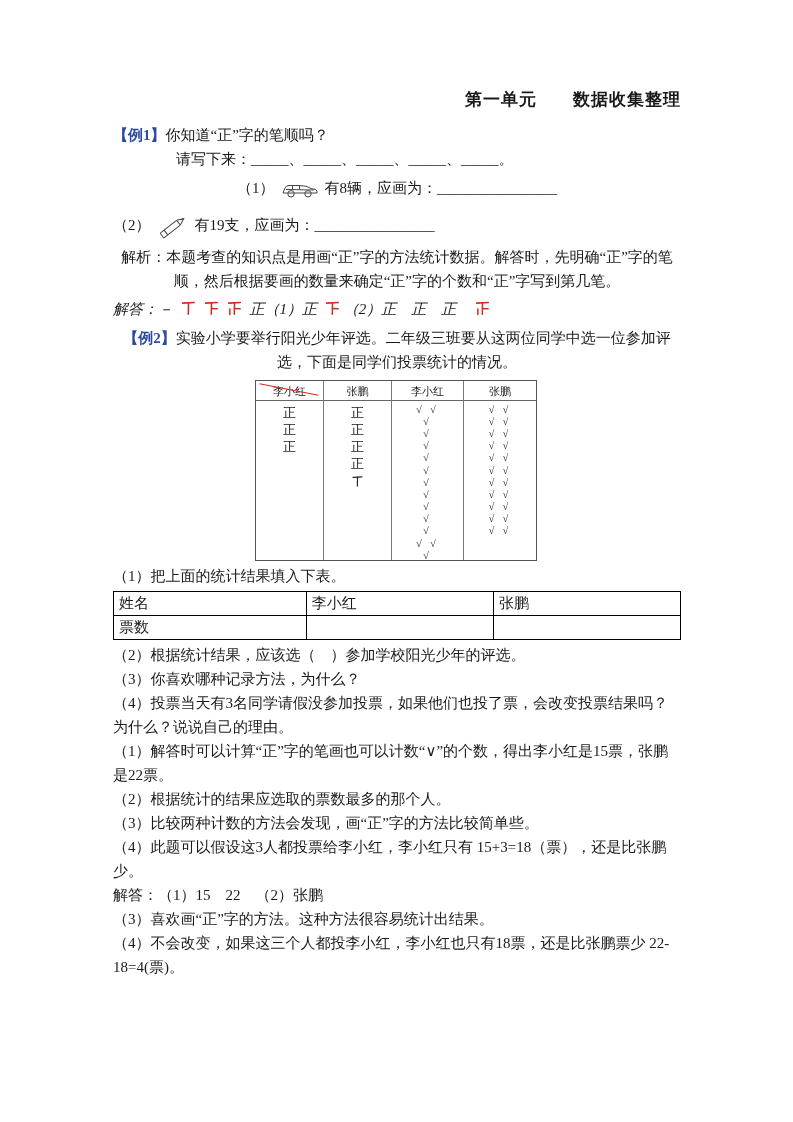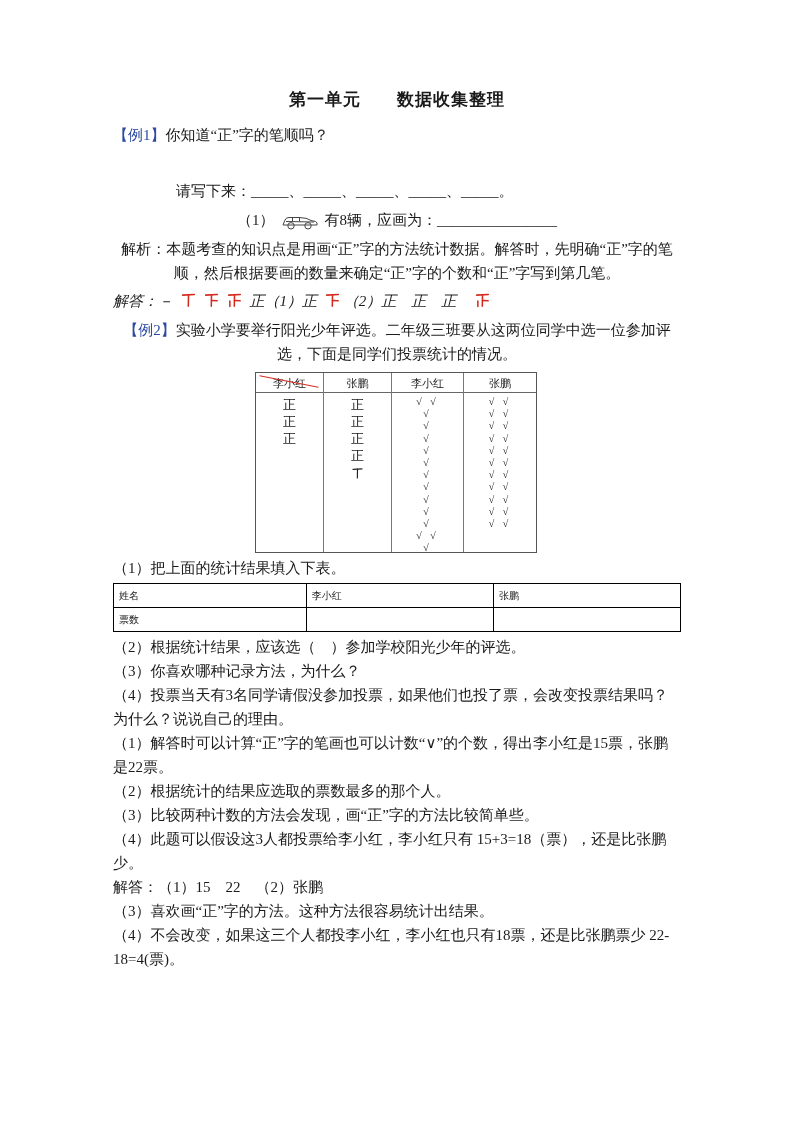--- a/index.html
+++ b/index.html
@@ -3,45 +3,45 @@
 <meta charset="utf-8">
 <style>
   :root { --blue:#2b4aa0; --red:#d42a1e; }
   * { box-sizing:border-box; }
   html,body { margin:0; padding:0; }
   body {
     width:793px; height:1122px; background:#ffffff; overflow:hidden;
     font-family:"Liberation Serif","DejaVu Serif",serif; color:#1a1a1a;
   }
   .page { padding:88px 112px 0 113px; }
-  .title { font-size:17px; font-weight:bold; text-align:center; margin:0 0 12px 0; letter-spacing:1px; }
+  .title { font-size:17px; font-weight:bold; text-align:right; margin:0 0 12px 0; letter-spacing:1px; }
   .para { margin:0; font-size:15px; line-height:24px; }
-  .ex-label { color:var(--blue); font-weight:normal; }
-  .indent-write { padding-left:63px;margin-top:32px; }
+  .ex-label { color:var(--blue); font-weight:bold; }
+  .indent-write { padding-left:63px; }
   .indent-first { text-indent:2em; }
   .gap-top { margin-top:13px; }
   .gap-top-sm { margin-top:5px;text-align:center; }
   .sketch { display:inline-block; vertical-align:middle; margin:0 5px; }
   .sketch svg { display:block; }
 
   
   .vote-table { width:282px; height:181px; margin:6px 0 3px 142px; display:flex; border:1px solid #555; }
   .vt-col { display:flex; flex-direction:column; border-right:1px solid #777; }
   .vt-col:last-child { border-right:none; }
   .vt-col.narrow { width:68px; }
   .vt-col.wide { width:72px; }
   .vt-head { height:20px; line-height:20px; font-size:11px; text-align:center; border-bottom:1px solid #666; position:relative; white-space:nowrap; }
   .red-slash { position:absolute; left:3px; top:8px; width:60px; height:0; border-top:1.6px solid var(--red); transform:rotate(11deg); }
   .vt-body { flex:1; padding-top:3px; overflow:hidden; }
   .tally-row { height:17px; line-height:17px; text-align:center; font-size:13px; }
   .check-row { height:12.2px; line-height:12.2px; font-size:10px; text-align:center; letter-spacing:3px; color:#222; }
 
   
   .result-table { width:100%; border-collapse:collapse; margin:3px 0 3px 0; }
-  .result-table td { border:1px solid #000; height:24px; font-size:10px; padding:0 5px; vertical-align:middle; }
+  .result-table td { border:1px solid #000; height:24px; font-size:15px; padding:0 5px; vertical-align:middle; }
 
   .tally-mark { vertical-align:-3px; margin:0 3px; }
   .answer-line { margin-top:4px;font-style:italic; }
 </style>
 </head>
 <body>
 
 <div class="page">
 
   <h1 class="title">第一单元　　数据收集整理</h1>
@@ -54,20 +54,28 @@
   <p class="para gap-top-sm"><span>（1）</span><span class="sketch"><svg width="40" height="20" viewBox="0 0 40 20">
           <g stroke="#444" fill="none" stroke-width="1">
             <path d="M3 13 L5 8 Q6 5.5 9 5.5 L19 5.5 Q27 5.5 31 8.5 L35.5 9.5 Q37.8 10.5 37 13 L3 13"></path>
             <circle cx="11" cy="13.8" r="3.2"></circle>
             <circle cx="28" cy="13.8" r="3.2"></circle>
             <path d="M12.5 5.8 L12.5 9.5 M19.5 5.8 L19.5 9.5"></path>
             <path d="M6 9.5 L34 10"></path>
           </g>
         </svg></span><span>有8辆，应画为：</span><span>________________</span></p>
 
+  <p class="para gap-top"><span>（2）</span><span class="sketch"><svg width="34" height="26" viewBox="0 0 34 26">
+          <g transform="rotate(-38 17 13)" stroke="#444" fill="none" stroke-width="1">
+            <rect x="3" y="10" width="21" height="6" rx="1"></rect>
+            <path d="M24 10 L30.5 13 L24 16"></path>
+            <line x1="8" y1="10" x2="8" y2="16"></line>
+            <line x1="27" y1="11.5" x2="30.5" y2="13"></line>
+          </g>
+        </svg></span><span>有19支，应画为：</span><span>________________</span></p>
 
   <p class="para gap-top-sm">解析：本题考查的知识点是用画“正”字的方法统计数据。解答时，先明确“正”字的笔顺，然后根据要画的数量来确定“正”字的个数和“正”字写到第几笔。</p>
 
   <p class="para answer-line" id="answer1"><span>解答：－ </span><svg viewBox="0 0 18 19" width="17" height="17" class="tally-mark">
         <path d="M2.5 3.5 L15.5 2.8" stroke="#d42a1e" stroke-width="1.7" fill="none" stroke-linecap="round"></path>
         <path d="M9 3 L8.8 16" stroke="#d42a1e" stroke-width="1.7" fill="none" stroke-linecap="round"></path>
       </svg><svg viewBox="0 0 18 19" width="17" height="17" class="tally-mark">
         <path d="M2.5 3.5 L15.5 2.8" stroke="#d42a1e" stroke-width="1.7" fill="none" stroke-linecap="round"></path>
         <path d="M9 3 L8.8 16" stroke="#d42a1e" stroke-width="1.7" fill="none" stroke-linecap="round"></path>
         <path d="M9 9.6 L15.3 9.9" stroke="#d42a1e" stroke-width="1.7" fill="none" stroke-linecap="round"></path>

